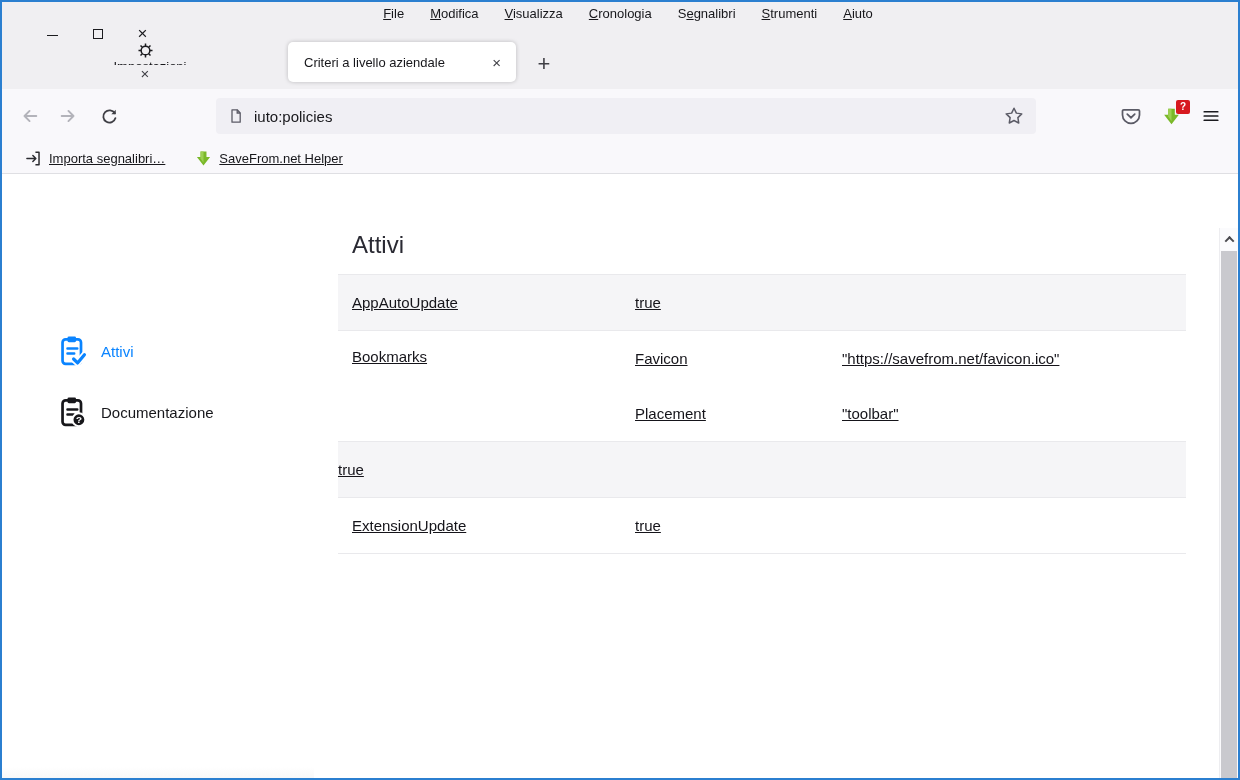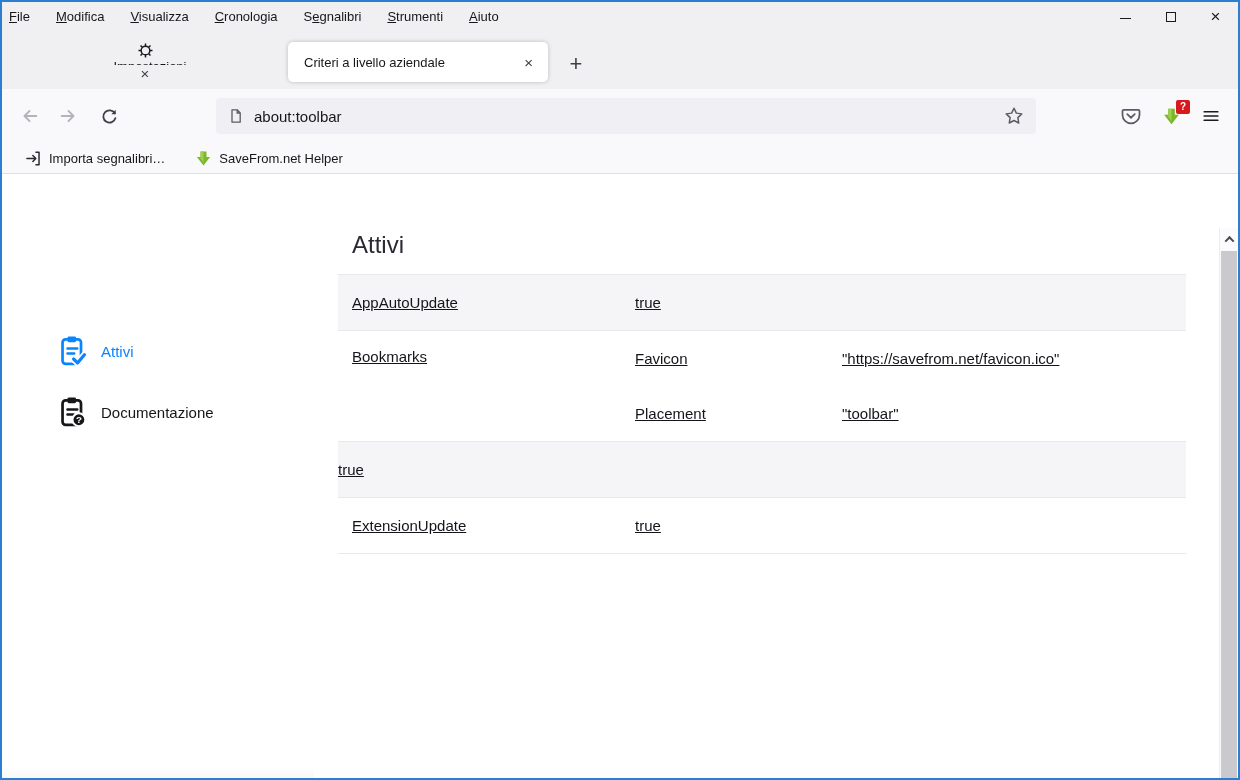--- a/index.html
+++ b/index.html
@@ -4,41 +4,41 @@
 <style>
   * { margin:0; padding:0; box-sizing:border-box; }
   html,body { width:1240px; height:780px; font-family:"Liberation Sans", sans-serif; background:#fff; }
   .window {
     position:relative; width:1240px; height:780px; overflow:hidden;
     border:2px solid #2b7fd0; background:#fff;
   }
   
   .menubar {
     height:29px; background:#f0eff2; display:flex; align-items:center;
-    padding-left:0; font-size:13px; color:#17171b;
+    padding-left:28px; font-size:13px; color:#17171b;flex-direction:column;
   }
   .menus { display:flex; flex:1; }
   .menu-item { padding:4px 7px; margin-right:12px; cursor:default; }
   .menu-item .mn { text-decoration:underline; }
   .win-controls { display:flex; align-self:stretch; }
   .wc { width:45px; display:flex; align-items:center; justify-content:center; }
   .min-glyph { width:11px; border-top:1px solid #1b1b1f; display:block; margin-top:4px; }
   .max-glyph { width:10px; height:10px; border:1px solid #1b1b1f; display:block; }
   .x-glyph { font-size:17px; line-height:17px; color:#1b1b1f; }
   
   .tabbar {
     height:58px; background:#f0eff2; display:flex; align-items:flex-end;
     padding:0 0 7px 8px;
   }
   .tab {
     height:40px; display:flex; align-items:center; padding:0 12px 0 14px;
     font-size:13px; color:#17171b; border-radius:5px;
   }
   .tab-settings { width:268px;flex-direction:column; }
-  .tab-active { width:260px; margin-left:10px; background:#fff; box-shadow:0 0 4px rgba(0,0,0,0.22); }
+  .tab-active { width:228px; margin-left:10px; background:#fff; box-shadow:0 0 4px rgba(0,0,0,0.22); }
   .tab .tab-label { margin-left:10px; flex:1; white-space:nowrap; overflow:hidden; }
   .tab-active .tab-label { margin-left:2px; }
   .tab-close { font-size:15px; color:#3f3f45; padding:0 3px; }
   .new-tab {
     width:36px; height:36px; margin-left:10px; display:flex; align-items:center;
     justify-content:center; font-size:22px; font-weight:300; color:#3f3f45; border-radius:4px;
   }
   
   .navbar {
     height:54px; background:#f9f8fb; display:flex; align-items:center; padding:0 10px;
@@ -53,21 +53,21 @@
     border-radius:4px; display:flex; align-items:center; padding:0 12px;
   }
   .url-text { margin-left:10px; flex:1; font-size:15px; color:#17171b; }
   .ext-badge {
     position:absolute; top:1px; right:-2px; background:#d7191f; color:#fff;
     font-size:10px; font-weight:bold; line-height:12px; padding:1px 4px; border-radius:2px;
   }
   
   .bookmarksbar {
     height:31px; background:#f9f8fb; border-bottom:1px solid #dfdfe3;
-    display:flex; align-items:center; padding-left:18px; font-size:13px; color:#17171b;
+    display:flex; align-items:center; padding-left:18px; font-size:13px; color:#17171b;text-decoration:underline;
   }
   .bm-item { display:flex; align-items:center; margin-right:20px; padding:3px 5px; border-radius:3px; }
   .bm-item .bm-label { margin-left:7px; }
   
   .content { position:relative; height:605px; background:#fff; }
   .sidebar { position:absolute; left:56px; top:100px; display:flex; flex-direction:column; gap:15px; }
   .side-item { display:flex; align-items:center; gap:13px; height:46px; font-size:15px; color:#17171b; cursor:pointer; }
   .side-item.active .side-label { color:#0a84ff; }
   .main { margin-left:336px; width:848px; }
   .page-h1 { margin:54px 14px 0; font-size:24px; font-weight:300; line-height:34px; color:#2a2a33; }
@@ -170,21 +170,21 @@
           <path d="M13.9 1.6v4.2H9.7z" fill="#3f3f45"></path>
         </svg>
     </div>
     <div class="urlbar">
       <span>
         <svg width="16" height="16" viewBox="0 0 16 16">
             <path d="M4 1.8h5.2L12.2 5v9.2H4z" fill="none" stroke="#5b5b66" stroke-width="1.3" stroke-linejoin="round"></path>
             <path d="M9.2 1.8V5h3" fill="none" stroke="#5b5b66" stroke-width="1.3"></path>
           </svg>
       </span>
-      <span class="url-text">about:toolbar</span>
+      <span class="url-text">iuto:policies</span>
       <span>
         <svg width="20" height="20" viewBox="0 0 16 16">
             <path d="M8 1.8l1.9 3.9 4.3.6-3.1 3 .7 4.3L8 11.6l-3.8 2 .7-4.3-3.1-3 4.3-.6z" fill="none" stroke="#5b5b66" stroke-width="1.2" stroke-linejoin="round"></path>
           </svg>
       </span>
     </div>
     <div class="nav-btn">
       <svg width="20" height="20" viewBox="0 0 16 16">
           <path d="M2.2 3h11.6a1 1 0 0 1 1 1v3.2A6.8 6.8 0 0 1 8 13.9 6.8 6.8 0 0 1 1.2 7.2V4a1 1 0 0 1 1-1z" fill="none" stroke="#5b5b66" stroke-width="1.4"></path>
           <path d="M5 6.5L8 9.4l3-2.9" fill="none" stroke="#5b5b66" stroke-width="1.4" stroke-linecap="round"></path>

